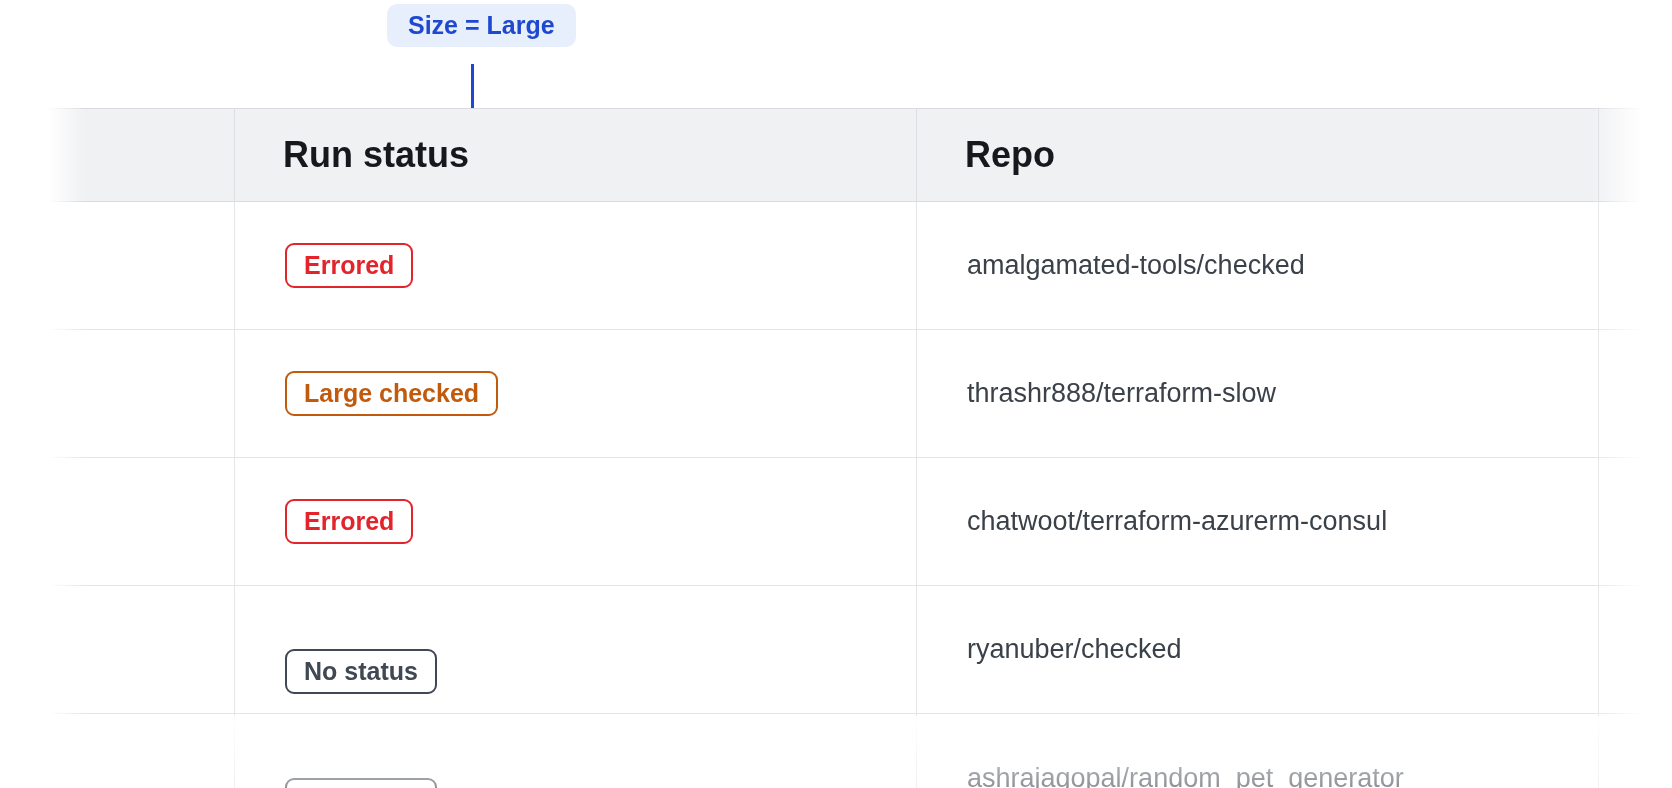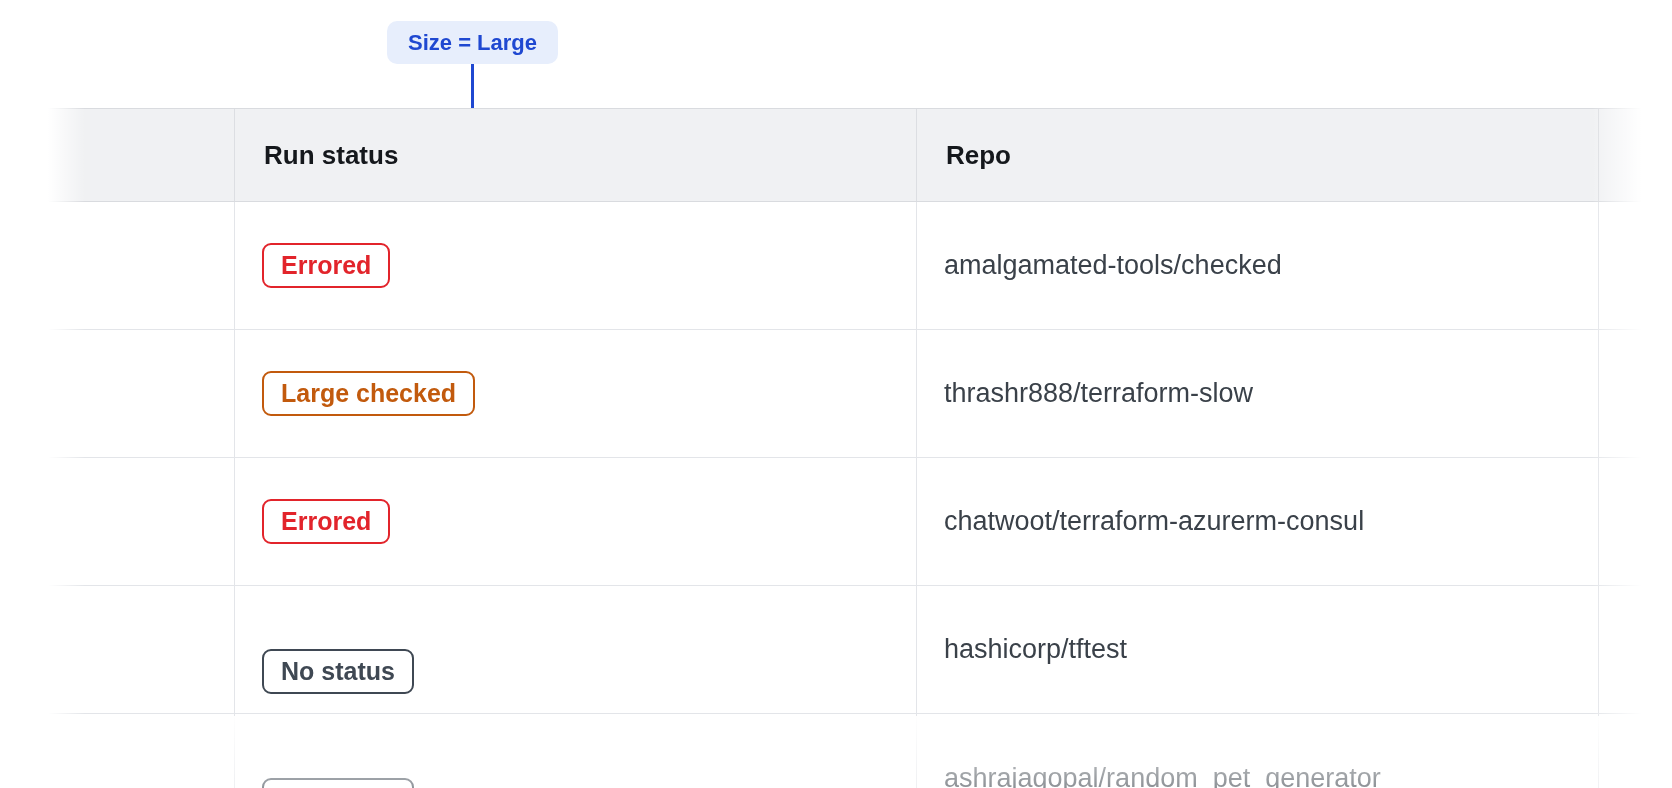--- a/index.html
+++ b/index.html
@@ -17,49 +17,49 @@
   *{box-sizing:border-box;margin:0;padding:0;}
   html,body{background:#ffffff;}
   body{
     width:1672px;height:788px;position:relative;overflow:hidden;
     font-family:"Liberation Sans","DejaVu Sans",sans-serif;
   }
   .stage{position:absolute;inset:0;width:1672px;height:788px;overflow:hidden;background:#fff;}
 
   
   .tooltip{
-    position:absolute;left:387px;top:21px;height:43px;
+    position:absolute;left:387px;top:4px;height:43px;
     padding:0 21px;border-radius:10px;
     background:var(--tooltip-bg);color:var(--accent-blue);
-    font-size:22px;font-weight:600;line-height:43px;white-space:nowrap;
+    font-size:25px;font-weight:600;line-height:43px;white-space:nowrap;
   }
   .connector{
     position:absolute;left:471px;top:64px;width:3px;height:195px;
     background:var(--accent-blue);
   }
   .conn-dot{
     position:absolute;left:464px;top:258px;width:17px;height:17px;border-radius:50%;
     background:var(--accent-blue);
   }
 
   
   .table{position:absolute;left:43px;top:108px;width:1629px;}
   .thead,.tr{display:grid;grid-template-columns:191px 682px 682px 1fr;}
   .thead{
     height:94px;background:var(--header-bg);
     border-top:1.5px solid var(--header-border);
     border-bottom:1.5px solid var(--header-border);
   }
   .th{
-    display:flex;align-items:center;padding:0 29px;
-    font-size:26px;font-weight:700;color:var(--header-text);
+    display:flex;align-items:center;padding:0 48px;
+    font-size:36px;font-weight:700;color:var(--header-text);
   }
   .tr{height:128px;border-bottom:1.5px solid var(--grid-line);background:#fff;}
   .tr:last-child{border-bottom:none;}
-  .td{display:flex;align-items:center;padding:0 27px;}
+  .td{display:flex;align-items:center;padding:0 50px;}
   .col1,.col2,.col3{border-left:1.5px solid var(--grid-line);}
   .thead .col1,.thead .col2,.thead .col3{border-left:1.5px solid #dcdee2;}
 
   .badge{
     display:inline-block;height:45px;line-height:41px;padding:0 17px;
     border:2px solid currentColor;border-radius:9px;
     font-size:25px;font-weight:600;white-space:nowrap;background:#fff;
   }
   .badge.errored{color:var(--status-red);}
   .badge.policy-checked{color:var(--status-orange);}
@@ -127,21 +127,21 @@
             <span class="repo">chatwoot/terraform-azurerm-consul</span>
           </div>
           <div class="td col3"></div>
         </div>
         <div class="tr">
           <div class="td col0"></div>
           <div class="td col1">
             <span class="badge no-status">No status</span>
           </div>
           <div class="td col2">
-            <span class="repo">hashicorp/tftest</span>
+            <span class="repo">ryanuber/checked</span>
           </div>
           <div class="td col3"></div>
         </div>
         <div class="tr">
           <div class="td col0"></div>
           <div class="td col1">
             <span class="badge no-status">No status</span>
           </div>
           <div class="td col2">
             <span class="repo">ashrajagopal/random_pet_generator</span>

